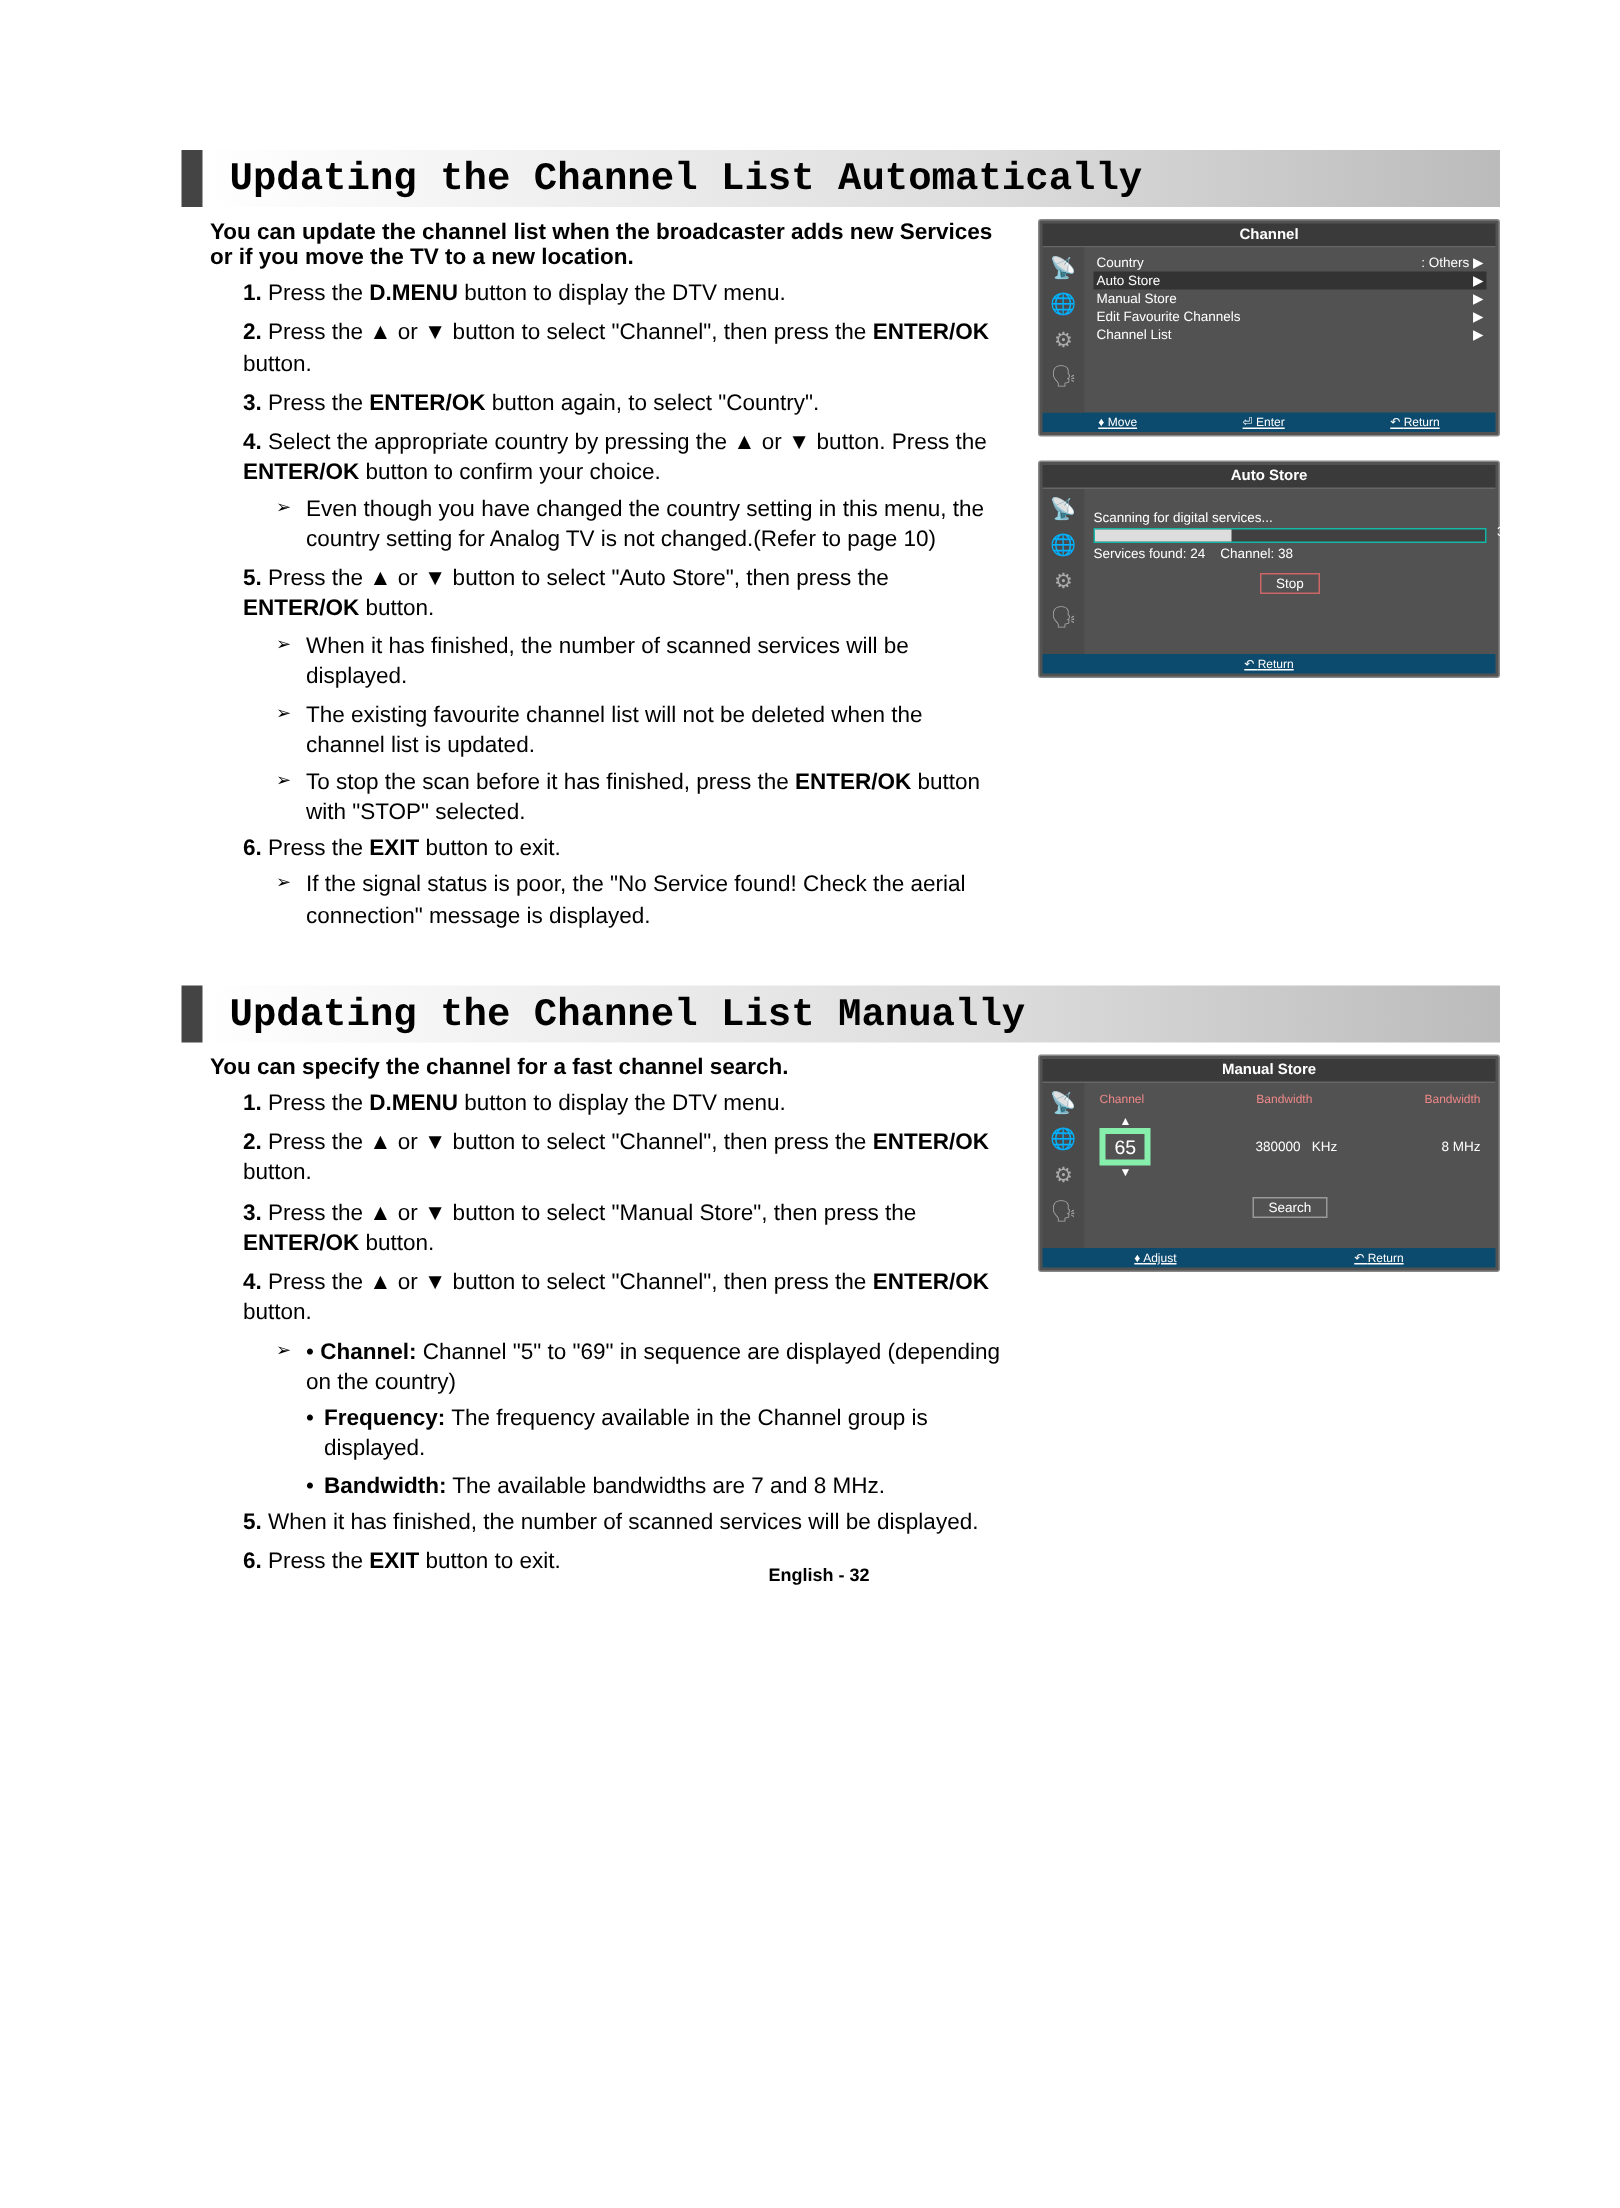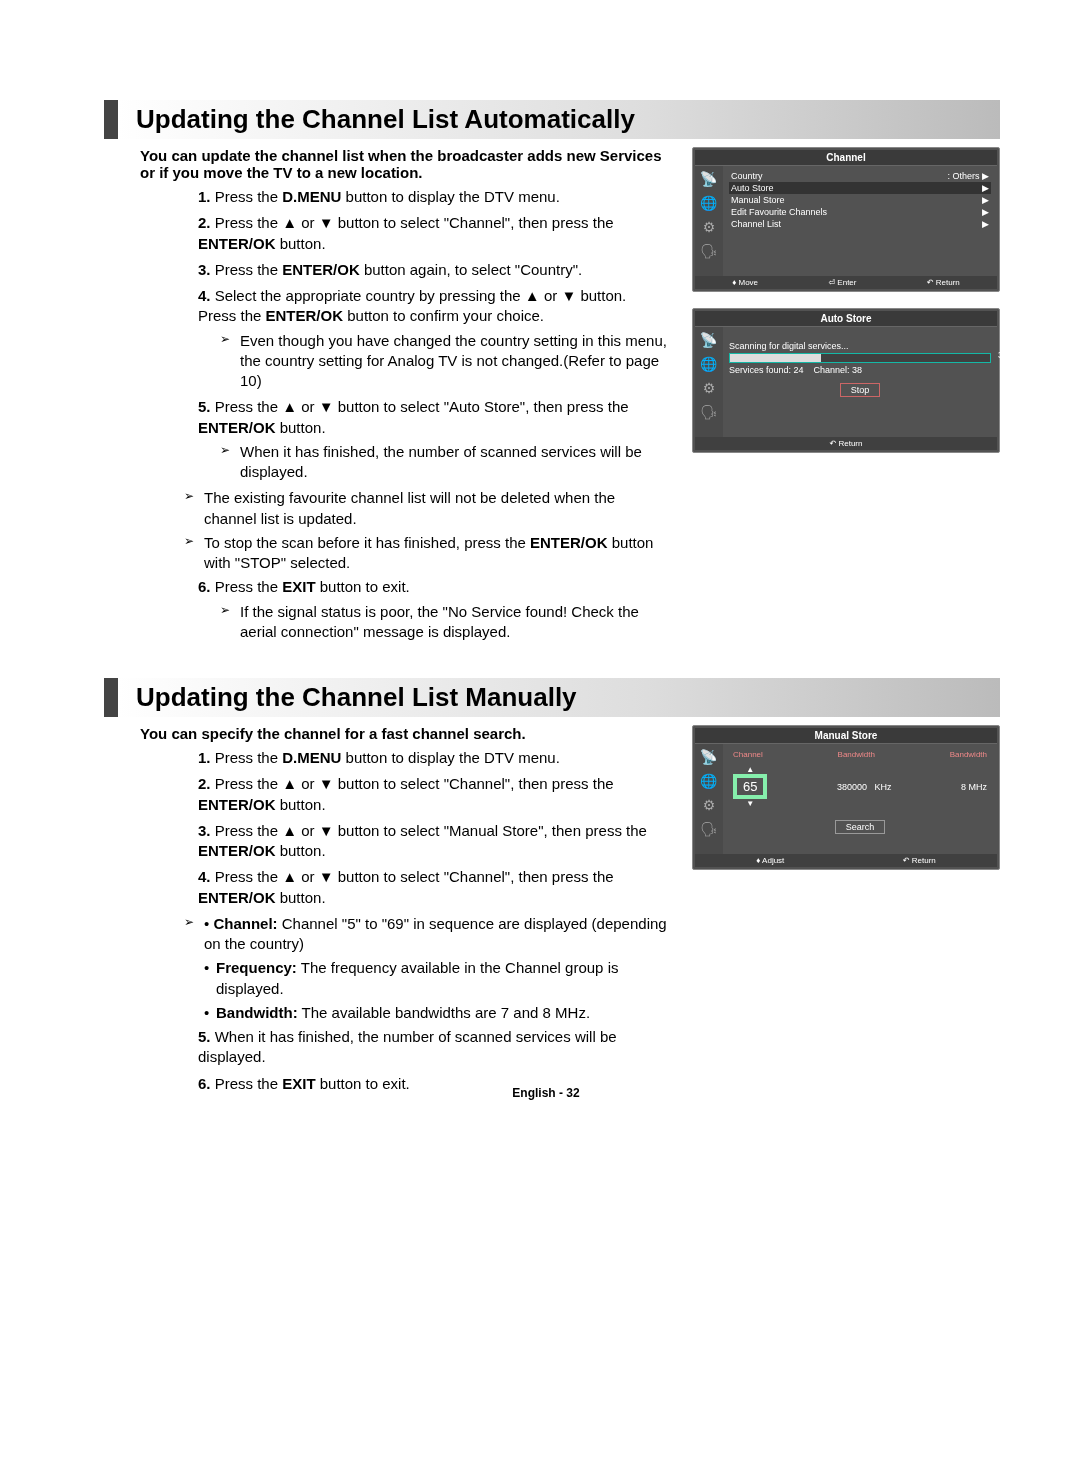--- a/index.html
+++ b/index.html
@@ -17,21 +17,22 @@
     padding: 100px 80px 40px 100px;
     position: relative;
   }
   .section-title {
     font-size: 26px;
     font-weight: bold;
     background: linear-gradient(to right, #fff, #ddd 60%, #bbb);
     padding: 4px 8px 4px 18px;
     border-left: 14px solid #444;
     margin-bottom: 8px;
-    margin-left: 4px;
+    margin-left: 21px;
+    font-family: Liberation Mono, monospace;
   }
   .content-wrap {
     display: flex;
     gap: 24px;
     margin-left: 40px;
   }
   .text-col {
     flex: 1;
   }
   .screens-col {
@@ -42,21 +43,20 @@
     font-weight: bold;
     margin-bottom: 6px;
   }
   ol {
     margin: 0;
     padding-left: 22px;
   }
   li {
     margin-bottom: 6px;
     line-height: 1.35;
-    margin-left: 36px;
   }
   li .num {
     font-weight: bold;
   }
   .sub {
     margin-left: 22px;
     position: relative;
     padding-left: 20px;
     margin-top: 4px;
     margin-bottom: 4px;
@@ -124,26 +124,27 @@
   }
   .osd-row {
     display: flex;
     justify-content: space-between;
     padding: 1px 2px;
     font-size: 9px;
   }
   .osd-row.sel { background: #333; }
   .arrow { font-size: 9px; }
   .osd-footer {
-    background: #404040;
+    background: #0c4a6e;
     font-size: 8px;
     text-align: center;
     padding: 2px;
     display: flex;
     justify-content: space-around;
+    text-decoration: underline;
   }
   .progress-wrap {
     margin-top: 10px;
   }
   .progress-bar {
     height: 8px;
     background: #404040;
     border: 1px solid #14b8a6;
     position: relative;
     margin: 2px 0;

